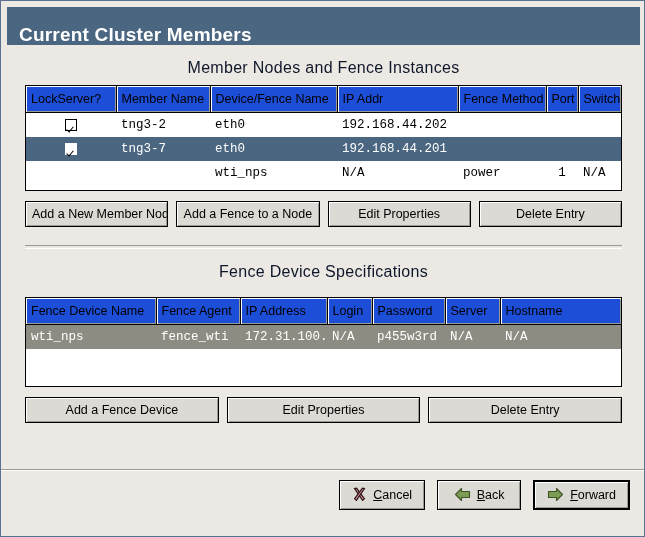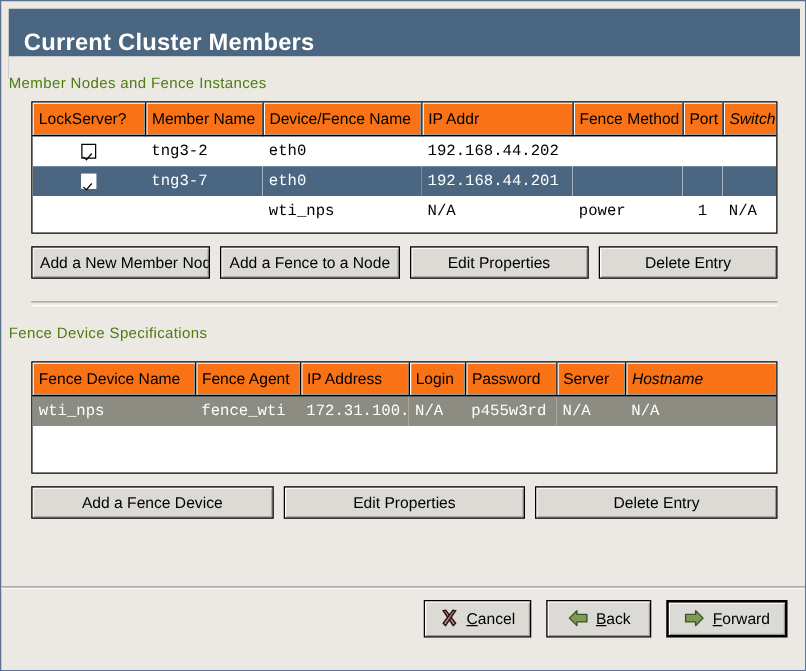--- a/index.html
+++ b/index.html
@@ -47,23 +47,23 @@
     position: absolute;
     left: 6px;
     top: 44px;
     width: 633px;
     height: 487px;
     background: #ece9e4;
     box-sizing: border-box;
   }
 
   .section-label {
-    text-align: left;
-    font-size: 12px;
-    color: #4d7c0f;
+    text-align: center;
+    font-size: 16px;
+    color: #0f172a;
     margin-top: 14px;
     margin-bottom: 8px;
     letter-spacing: 0.3px;
   }
 
   
   .tree-frame {
     margin: 0 18px;
     border: 1px solid #000000;
     background: #ffffff;
@@ -72,33 +72,33 @@
   .tree-frame.frame1 { height: 106px; }
   .tree-frame.frame2 { height: 90px; margin-top: 16px; }
 
   table.grid {
     border-collapse: collapse;
     width: 100%;
     table-layout: fixed;
     font-size: 12.5px;
   }
   table.grid th {
-    background: #f97316;
+    background: #1d4ed8;
     border-right: 1px solid #000000;
     border-bottom: 1px solid #000000;
     box-shadow: inset 1px 1px 0 #ffffff, inset -1px -1px 0 #9a9a94;
     font-weight: normal;
     text-align: left;
     padding: 3px 5px 4px 5px;
     height: 19px;
     color: #000000;
     white-space: nowrap;
     overflow: hidden;
   }
-  table.grid th.last { border-right: none; font-style: italic; }
+  table.grid th.last { border-right: none; }
   table.grid td {
     padding: 2px 5px;
     height: 20px;
     color: #000000;
     white-space: nowrap;
     overflow: hidden;
     font-family: Liberation Mono, monospace;
   }
   table.grid tr.row-selected-focus td {
     background: #4a6680;

